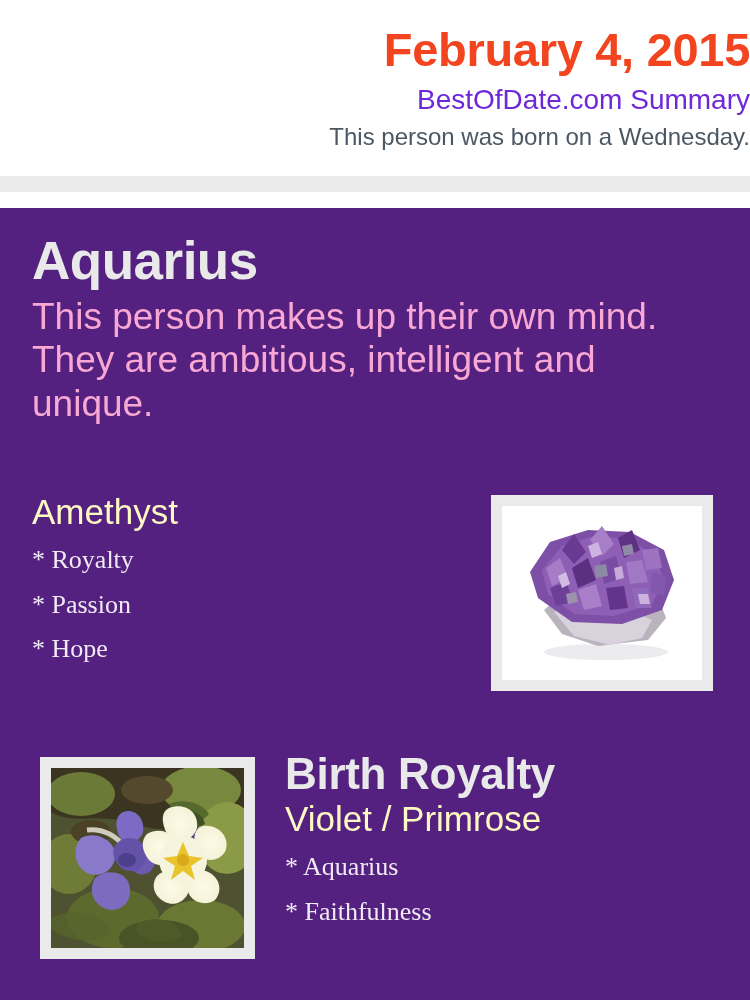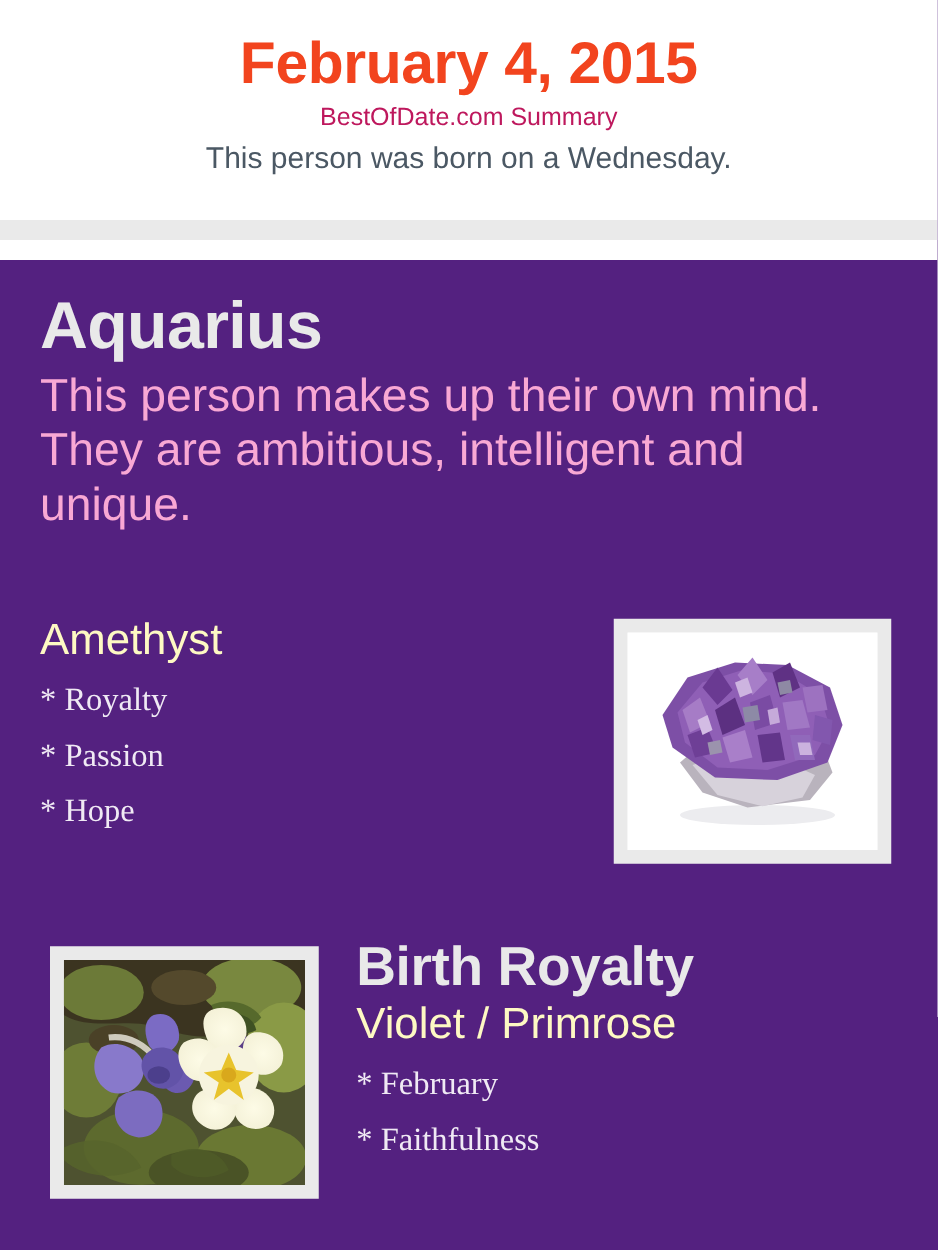--- a/index.html
+++ b/index.html
@@ -22,39 +22,39 @@
   }
 
   
   .header {
     position: absolute;
     left: 0;
     top: 0;
     width: 750px;
     height: 176px;
     background: #ffffff;
-    text-align: center;
+    text-align: right;
     box-sizing: border-box;
   }
   .header-date {
     margin: 0;
     padding-top: 24px;
     font-size: 47px;
     font-weight: bold;
     line-height: 1.12;
     color: #f2441e;
     letter-spacing: -0.3px;
   }
   .header-site {
     margin: 0;
     padding-top: 6px;
-    font-size: 20px;
+    font-size: 28px;
     font-weight: normal;
     line-height: 1.18;
-    color: #be185d;
+    color: #6d28d9;
   }
   .header-weekday {
     margin: 0;
     padding-top: 7px;
     font-size: 24px;
     font-weight: normal;
     line-height: 1.18;
     color: #4b5864;
   }
 
@@ -251,21 +251,21 @@
           <path d="M64 88 L74 86 L76 96 L66 98 Z" fill="#9b93ad"></path>
           <path d="M120 40 L130 38 L132 48 L122 50 Z" fill="#8e89a4"></path>
         </svg>
       </div>
     </div>
 
     <div class="birthflower">
       <h2 class="section-title">Birth Royalty</h2>
       <p class="section-subtitle">Violet / Primrose</p>
       <ul class="trait-list">
-        <li class="trait-item">* February</li>
+        <li class="trait-item">* Aquarius</li>
         <li class="trait-item">* Faithfulness</li>
       </ul>
     </div>
 
     <div class="photo-frame frame-flower">
       <div class="photo-inner">
         <svg class="flower-svg" viewBox="0 0 193 180" preserveAspectRatio="xMidYMid slice">
           <defs>
             <radialGradient id="prim" cx="50%" cy="50%" r="62%">
               <stop offset="0%" stop-color="#fdfbe6"></stop>

